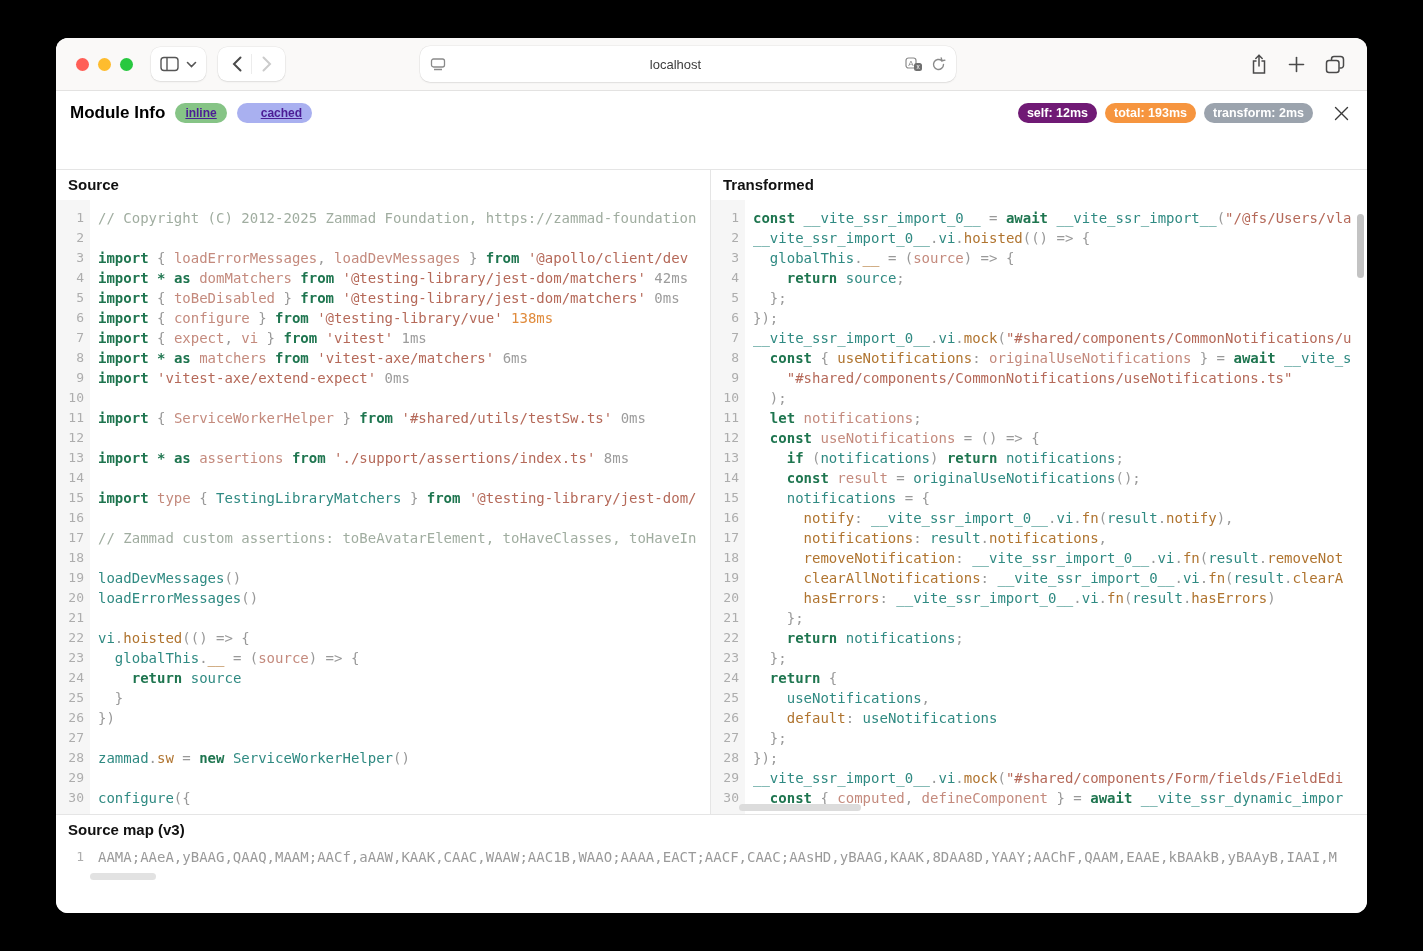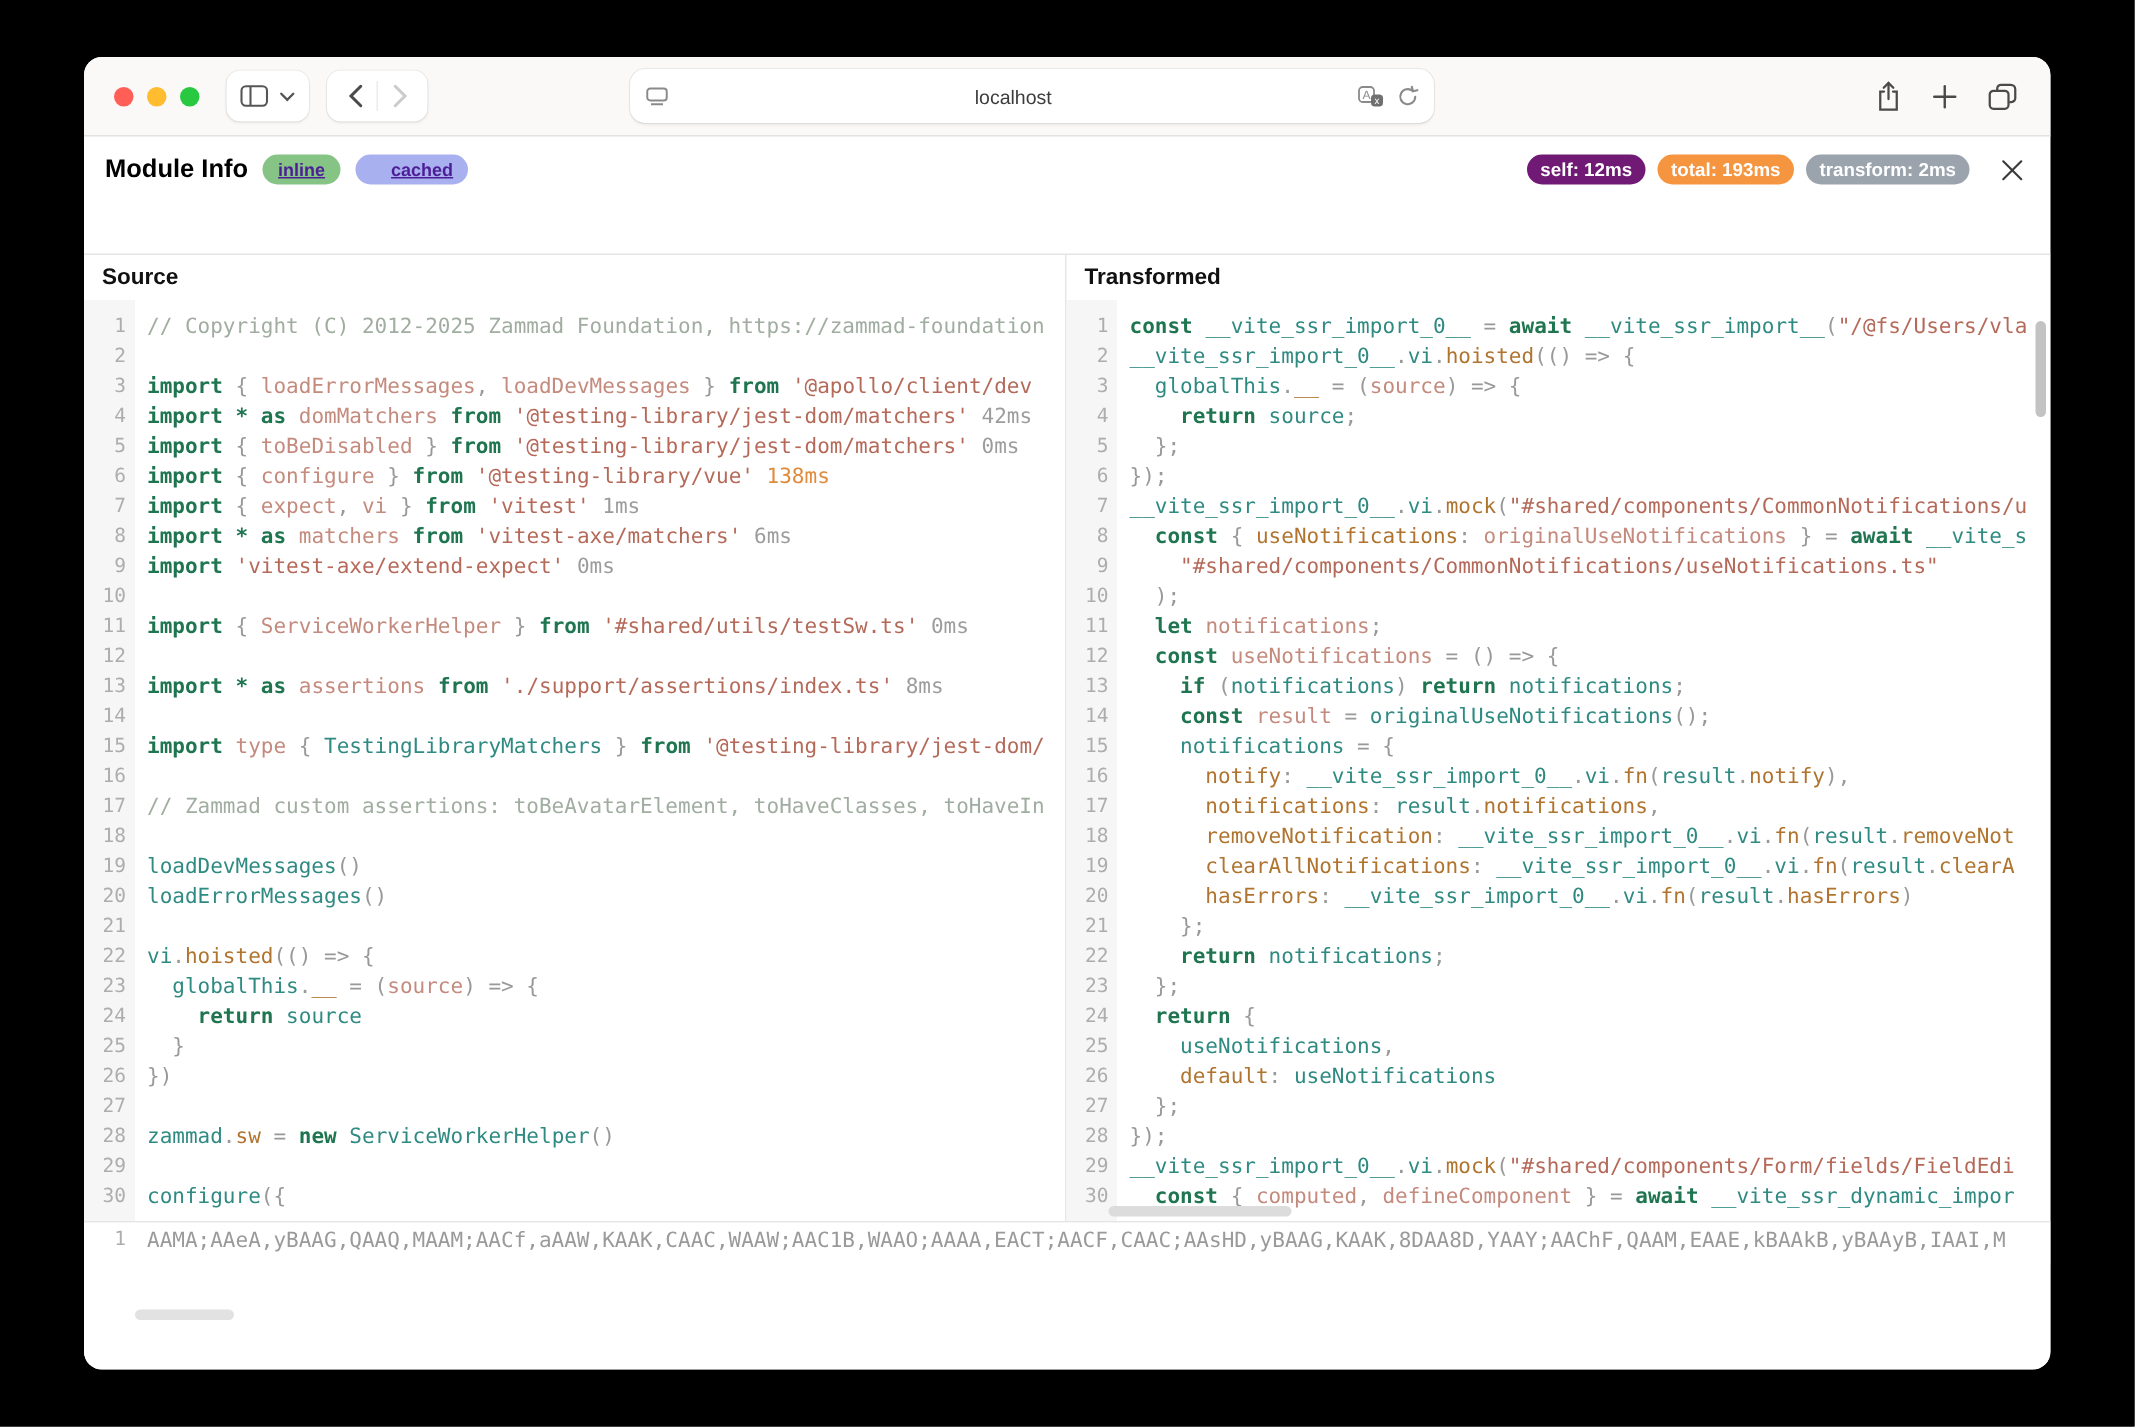--- a/index.html
+++ b/index.html
@@ -230,19 +230,20 @@
           <div class="cl"><span class="ln">28</span><span class="cd"><span class="tk-n">});</span></span></div>
           <div class="cl"><span class="ln">29</span><span class="cd"><span class="tk-f">__vite_ssr_import_0__</span><span class="tk-n">.</span><span class="tk-f">vi</span><span class="tk-n">.</span><span class="tk-p">mock</span><span class="tk-n">(</span><span class="tk-s">"#shared/components/Form/fields/FieldEdi</span></span></div>
           <div class="cl"><span class="ln">30</span><span class="cd"><span class="tk-n">  </span><span class="tk-k">const</span><span class="tk-n"> { </span><span class="tk-v">computed</span><span class="tk-n">, </span><span class="tk-v">defineComponent</span><span class="tk-n"> } = </span><span class="tk-k">await</span><span class="tk-n"> </span><span class="tk-f">__vite_ssr_dynamic_impor</span></span></div>
         </div>
       <div class="vthumb"></div>
       <div class="hthumb"></div>
     </div>
   </div>
 
   <div class="smap">
+    <div class="ptitle">Source map (v3)</div>
     <div class="code">
         <div class="cl"><span class="ln">1</span><span class="cd"><span class="tk-m">AAMA;AAeA,yBAAG,QAAQ,MAAM;AACf,aAAW,KAAK,CAAC,WAAW;AAC1B,WAAO;AAAA,EACT;AACF,CAAC;AAsHD,yBAAG,KAAK,8DAA8D,YAAY;AAChF,QAAM,EAAE,kBAAkB,yBAAyB,IAAI,M</span></span></div>
       </div>
     <div class="hthumb"></div>
   </div>
 
 </div>
 
 </body></html>

